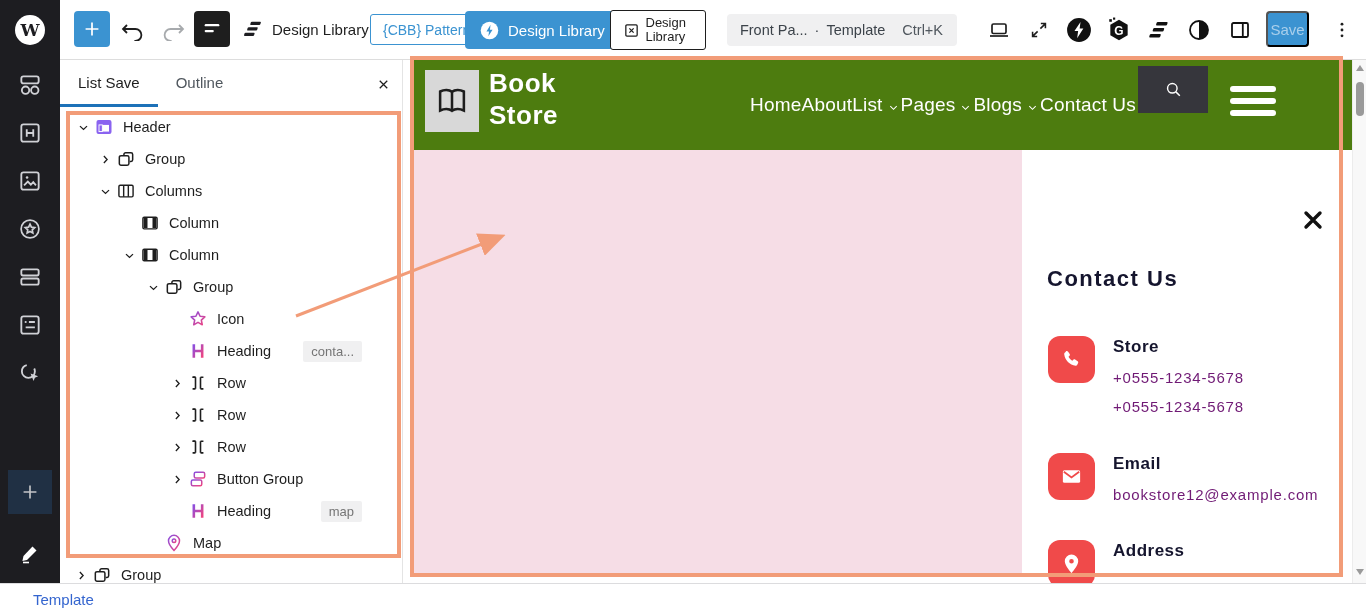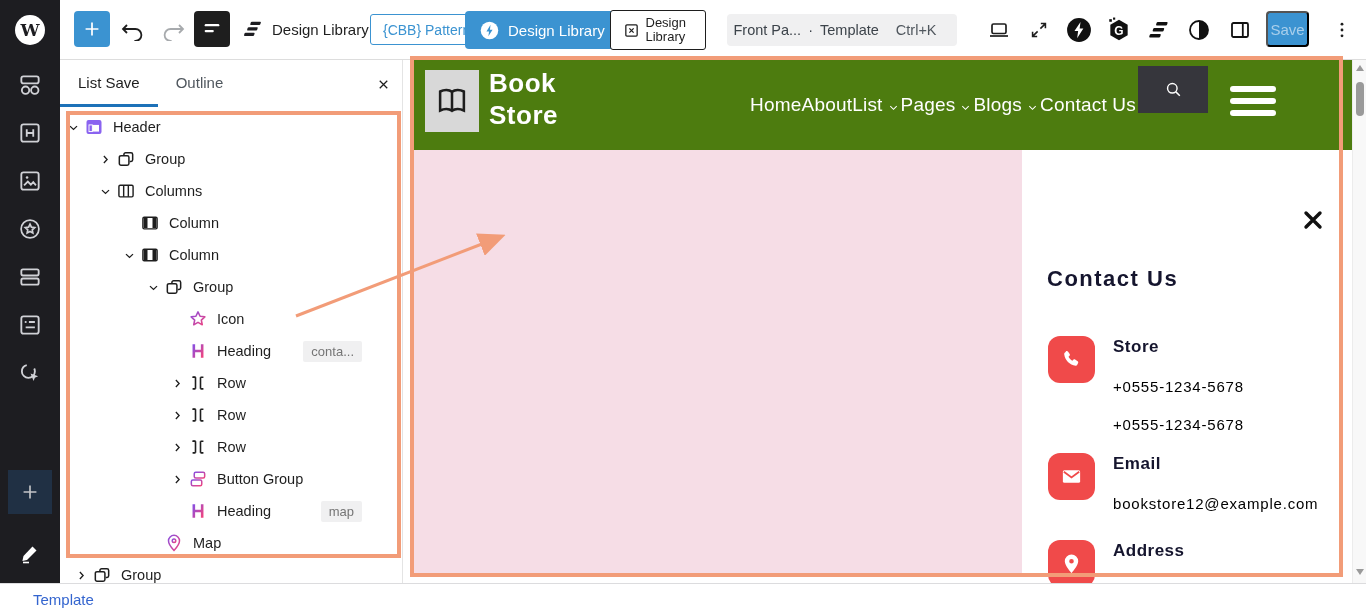--- a/index.html
+++ b/index.html
@@ -19,21 +19,21 @@
   .tb-abs { position:absolute; display:flex; align-items:center; justify-content:center; }
   .btn-inserter { left:14px; top:11px; width:36px; height:36px; background:#3b93d1; border-radius:4px; cursor:pointer; }
   .btn-undo { left:58px; top:16px; width:30px; height:28px; cursor:pointer; }
   .btn-redo { left:98px; top:16px; width:30px; height:28px; cursor:pointer; }
   .btn-listview { left:134px; top:11px; width:36px; height:36px; background:#1e1e1e; border-radius:4px; cursor:pointer; }
   .tb-stk { left:182px; top:14px; height:30px; gap:8px; cursor:pointer; }
   .tb-stk span { font-size:15px; font-weight:500; color:#1e1e1e; }
   .btn-cbb { left:310px; top:14px; height:31px; padding:0 12px; border:1px solid #3b93d1; border-radius:3px; color:#3b93d1; font-size:14px; font-weight:500; background:#fff; cursor:pointer; }
   .btn-dl-primary { left:405px; top:11px; height:38px; padding:0 14px; background:#3b93d1; border-radius:4px; color:#fff; font-size:15px; font-weight:500; gap:8px; cursor:pointer; }
   .btn-dl-outline { left:550px; top:10px; width:96px; height:40px; border:1.5px solid #1e1e1e; border-radius:3px; background:#fff; gap:6px; font-size:13px; line-height:14px; color:#1e1e1e; text-align:left; cursor:pointer; }
-  .cmd-pill { left:667px; top:14px; width:230px; height:32px; background:#f0f0f1; border-radius:4px; padding-right:14px; gap:7px; font-size:14.5px; color:#3c434a; cursor:pointer; }
+  .cmd-pill { left:667px; top:14px; width:230px; height:32px; background:#f0f0f1; border-radius:4px; justify-content:flex-end; padding-right:14px; gap:7px; font-size:14.5px; color:#3c434a; cursor:pointer; }
   .cmd-pill .shortcut { margin-left:10px; color:#50575e; }
   .tb-icon { top:15px; width:34px; height:30px; cursor:pointer; }
   .btn-save { left:1206px; top:11px; width:43px; height:36px; background:#3b93d1; border-radius:4px; color:#a9cfeb; font-size:15px; cursor:pointer; }
   .btn-kebab { left:1270px; top:13px; width:24px; height:34px; cursor:pointer; }
 
   
   .lv-panel { position:absolute; left:60px; top:60px; width:343px; height:523px; background:#fff; border-right:1px solid #e4e4e4; z-index:3; overflow:hidden; }
   .lv-tabs { display:flex; align-items:stretch; height:47px; position:relative; }
   .lv-tab { padding:0 18px; display:flex; align-items:center; font-size:15px; font-weight:500; color:#1e1e1e; cursor:pointer; }
   .lv-tab.active { border-bottom:3px solid #1d71b8; }
@@ -59,21 +59,21 @@
   .burger { position:absolute; right:76px; top:26px; width:46px; display:flex; flex-direction:column; gap:6px; cursor:pointer; }
   .burger div { height:6px; border-radius:3px; background:#fff; }
   .pink-block { position:absolute; left:0; top:90px; width:609px; height:427px; background:#f6dde6; cursor:pointer; }
   .contact-area { position:absolute; left:609px; top:90px; width:330px; height:427px; background:#fff; }
   .contact-close { position:absolute; left:888px; top:148px; width:26px; height:26px; cursor:pointer; }
   .contact-title { position:absolute; left:634px; top:206px; font-size:22px; font-weight:700; letter-spacing:1.5px; color:#15152e; }
   .contact-row { position:absolute; left:635px; display:flex; }
   .c-ico { width:47px; height:47px; border-radius:12px; background:#f04a4a; display:flex; align-items:center; justify-content:center; flex:none; }
   .c-txt { margin-left:18px; padding-top:1px; }
   .c-title { font-size:17px; font-weight:700; letter-spacing:0.5px; color:#15152e; }
-  .c-line { margin-top:21px; font-size:15px; letter-spacing:0.8px; color:#000000; }
+  .c-line { margin-top:12px; font-size:15px; letter-spacing:0.8px; color:#701a75; }
 
   
   .scrollbar { position:absolute; left:1352px; top:60px; width:14px; height:523px; background:#f8f8f8; border-left:1px solid #ececec; z-index:6; }
   .sb-thumb { position:absolute; left:3px; top:22px; width:8px; height:34px; border-radius:4px; background:#9a9a9a; cursor:pointer; }
   .sb-arrow { position:absolute; left:3px; width:0; height:0; border-left:4px solid transparent; border-right:4px solid transparent; }
   .sb-up { top:5px; border-bottom:6px solid #9a9a9a; }
   .sb-down { bottom:8px; border-top:6px solid #9a9a9a; }
 
   
   .bottombar { position:absolute; left:0; top:583px; width:1366px; height:32px; background:#fff; border-top:1px solid #dcdcde; z-index:7; display:flex; align-items:center; }
@@ -268,21 +268,21 @@
   <div class="lv-tabs">
     <div class="lv-tab active">List Save</div>
     <div class="lv-tab inactive">Outline</div>
     <div class="lv-close">
       <svg width="15" height="15" viewBox="0 0 24 24" stroke="#1e1e1e" stroke-width="2">
           <path d="M6 6l12 12M18 6L6 18"></path>
         </svg>
     </div>
   </div>
   <div class="lv-tree" id="lv-tree">
-      <div class="lv-row" style="padding-left: 2px;">
+      <div class="lv-row" style="padding-left: 12px;">
         <span class="lv-chev">
           <svg width="13" height="13" viewBox="0 0 24 24" fill="none" stroke="#1e1e1e" stroke-width="2.4">
             <path d="M5.5 9.5l6.5 6 6.5-6"></path>
           </svg>
         </span>
         <span class="lv-ico">
           <svg width="20" height="20" viewBox="0 0 24 24">
             <rect x="3" y="3.5" width="18" height="17" rx="2.5" fill="#8a63f0"></rect>
             <rect x="6" y="9.5" width="12" height="8" fill="#fff"></rect>
             <rect x="6" y="9.5" width="4" height="8" fill="#8a63f0" stroke="#fff" stroke-width="1.1"></rect>

